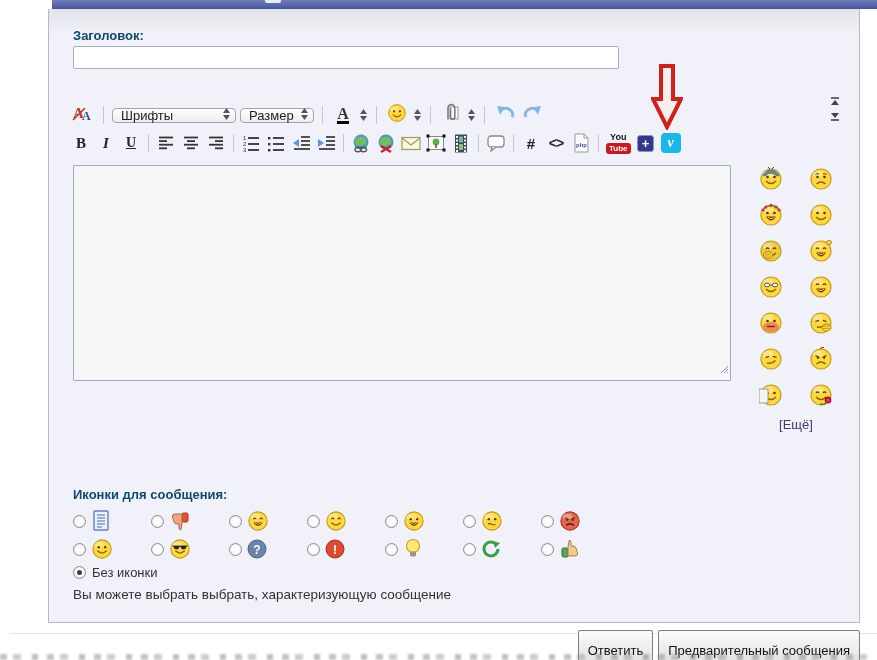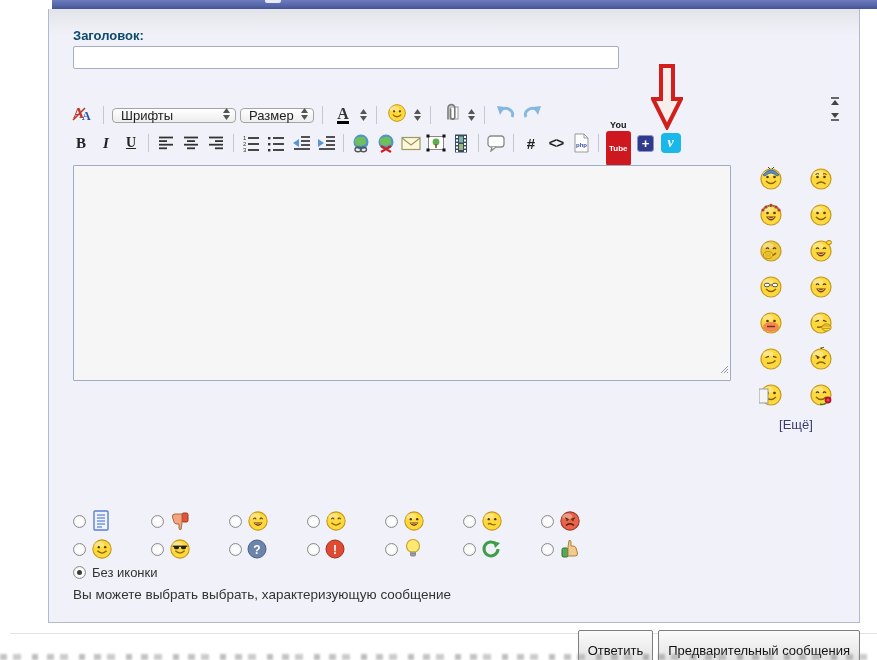--- a/index.html
+++ b/index.html
@@ -349,21 +349,21 @@
           <span style="line-height: 0;"><svg width="17" height="20" viewBox="0 0 17 20">
               <path d="M2 1 H11 L15 5 V19 H2 Z" fill="#fff" stroke="#999" stroke-width="1"></path>
               <path d="M11 1 V5 H15" fill="none" stroke="#999" stroke-width="1"></path>
               <text x="8.5" y="14" text-anchor="middle" font-family="Liberation Sans, sans-serif" font-size="6" font-weight="bold" fill="#3a4fa0">php</text>
             </svg></span>
         </div>
         <div class="tsep"></div>
         <div class="tbtn">
           <span style="line-height: 0;"><span style="display:inline-flex;flex-direction:column;align-items:center;line-height:1;">
               <span style="font:bold 9px 'Liberation Sans',sans-serif;color:#111;">You</span>
-              <span style="font:bold 8px 'Liberation Sans',sans-serif;color:#fff;background:#cc181e;border-radius:3px;padding:13px 3px;margin-top:1px;">Tube</span>
+              <span style="font:bold 8px 'Liberation Sans',sans-serif;color:#fff;background:#cc181e;border-radius:3px;padding:1px 3px;margin-top:1px;">Tube</span>
             </span></span>
         </div>
         <div class="tbtn">
           <span style="line-height: 0;"><span style="display:inline-flex;width:17px;height:17px;border-radius:3px;background:#303a8c;border:1px solid #8d92c4;color:#fff;font:bold 13px 'Liberation Sans',sans-serif;align-items:center;justify-content:center;line-height:1;">+</span></span>
         </div>
         <div class="tbtn">
           <span style="line-height: 0;"><span style="display:inline-flex;width:20px;height:20px;border-radius:4px;background:#1ab7ea;color:#fff;font:bold italic 14px 'Liberation Serif',serif;align-items:center;justify-content:center;line-height:1;">v</span></span>
         </div>
       </div>
 
@@ -498,20 +498,21 @@
             <ellipse cx="9" cy="7" rx="5.5" ry="3.2" fill="#fff" opacity="0.35"></ellipse>
             <path d="M7 10 q1.5 -2.4 3 0 M14 10 q1.5 -2.4 3 0" stroke="#4a3b00" stroke-width="1.2" fill="none"></path>
             <path d="M7 14 Q12 19 17 14" stroke="#8a6400" stroke-width="1.5" fill="none"></path>
             <circle cx="19" cy="17" r="3.4" fill="#b5122e"></circle>
             <circle cx="19" cy="17" r="1.6" fill="#e04a62"></circle>
             <path d="M17 20 q-3 2 -6 1" stroke="#2f7d2f" stroke-width="1.4" fill="none"></path>
           </svg></span>
       </div>
     <div class="more-link">[Ещё]</div>
 
+    <div class="lbl icons-title">Иконки для сообщения:</div>
     <div class="icon-row icon-row-1" id="iconRow1">
         <span class="icon-cell">
           <span class="radio"></span>
           <span class="micon"><svg width="20" height="22" viewBox="0 0 20 22">
               <rect x="3" y="1" width="14" height="19" fill="#eef3fc" stroke="#5b7fd4" stroke-width="1.4" rx="1"></rect>
               <g stroke="#5b7fd4" stroke-width="1.2">
                 <path d="M6 5 H14"></path>
                 <path d="M6 8 H14"></path>
                 <path d="M6 11 H14"></path>
                 <path d="M6 14 H14"></path>

